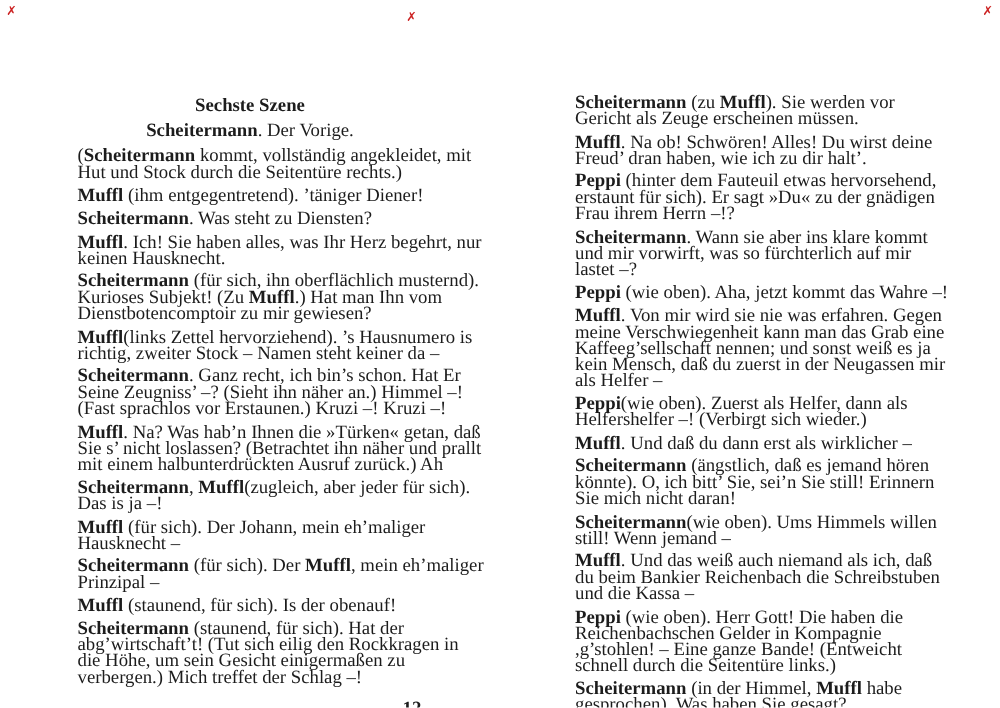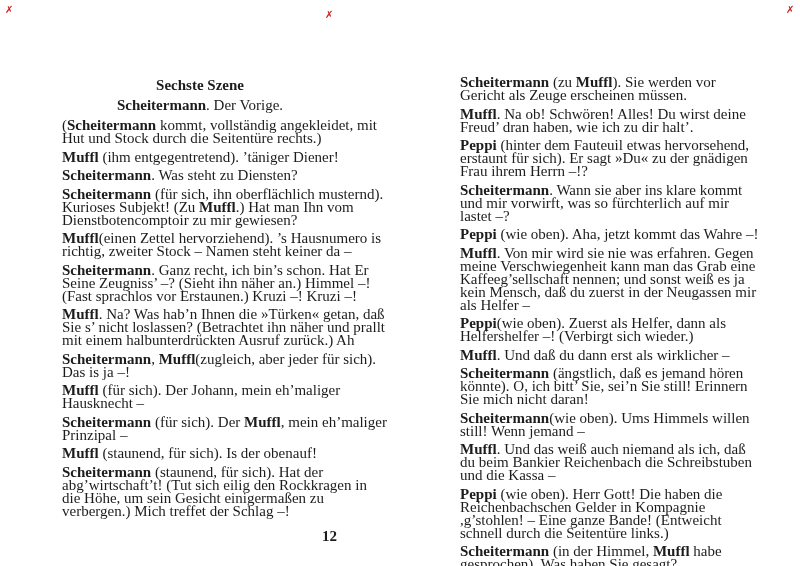--- a/index.html
+++ b/index.html
@@ -75,22 +75,23 @@
 <span class="broken-mark m-mid">✗</span>
 <span class="broken-mark m-right">✗</span>
 
 <div class="page page-left">
   <div class="blocks">
       <p class="heading"><b>Sechste Szene</b></p>
       <p class="heading"><b>Scheitermann</b><span>. Der Vorige.</span></p>
       <p class="para"><span>(</span><b>Scheitermann</b><span> kommt, vollständig angekleidet, mit Hut und Stock durch die Seitentüre rechts.)</span></p>
       <p class="para"><b>Muffl</b><span> (ihm entgegentretend). ’täniger Diener!</span></p>
       <p class="para"><b>Scheitermann</b><span>. Was steht zu Diensten?</span></p>
+      <p class="para"><b>Muffl</b><span>. Ich! Sie haben alles, was Ihr Herz begehrt, nur keinen Hausknecht.</span></p>
       <p class="para"><b>Scheitermann</b><span> (für sich, ihn oberflächlich musternd). Kurioses Subjekt! (Zu </span><b>Muffl</b><span>.) Hat man Ihn vom Dienstbotencomptoir zu mir gewiesen?</span></p>
-      <p class="para"><b>Muffl</b><span>(einen Zettel hervorziehend). ’s Hausnumero is richtig, zweiter Stock – Namen steht keiner da –</span></p>
+      <p class="para"><b>Muffl</b><span>(links Zettel hervorziehend). ’s Hausnumero is richtig, zweiter Stock – Namen steht keiner da –</span></p>
       <p class="para"><b>Scheitermann</b><span>. Ganz recht, ich bin’s schon. Hat Er Seine Zeugniss’ –? (Sieht ihn näher an.) Himmel –! (Fast sprachlos vor Erstaunen.) Kruzi –! Kruzi –!</span></p>
       <p class="para"><b>Muffl</b><span>. Na? Was hab’n Ihnen die »Türken« getan, daß Sie s’ nicht loslassen? (Betrachtet ihn näher und prallt mit einem halbunterdrückten Ausruf zurück.) Ah</span></p>
       <p class="para"><b>Scheitermann</b><span>, </span><b>Muffl</b><span>(zugleich, aber jeder für sich). Das is ja –!</span></p>
       <p class="para"><b>Muffl</b><span> (für sich). Der Johann, mein eh’maliger Hausknecht –</span></p>
       <p class="para"><b>Scheitermann</b><span> (für sich). Der </span><b>Muffl</b><span>, mein eh’maliger Prinzipal –</span></p>
       <p class="para"><b>Muffl</b><span> (staunend, für sich). Is der obenauf!</span></p>
       <p class="para"><b>Scheitermann</b><span> (staunend, für sich). Hat der abg’wirtschaft’t! (Tut sich eilig den Rockkragen in die Höhe, um sein Gesicht einigermaßen zu verbergen.) Mich treffet der Schlag –!</span></p>
     </div>
   <div class="pagenum pagenum-left">12</div>
 </div>

